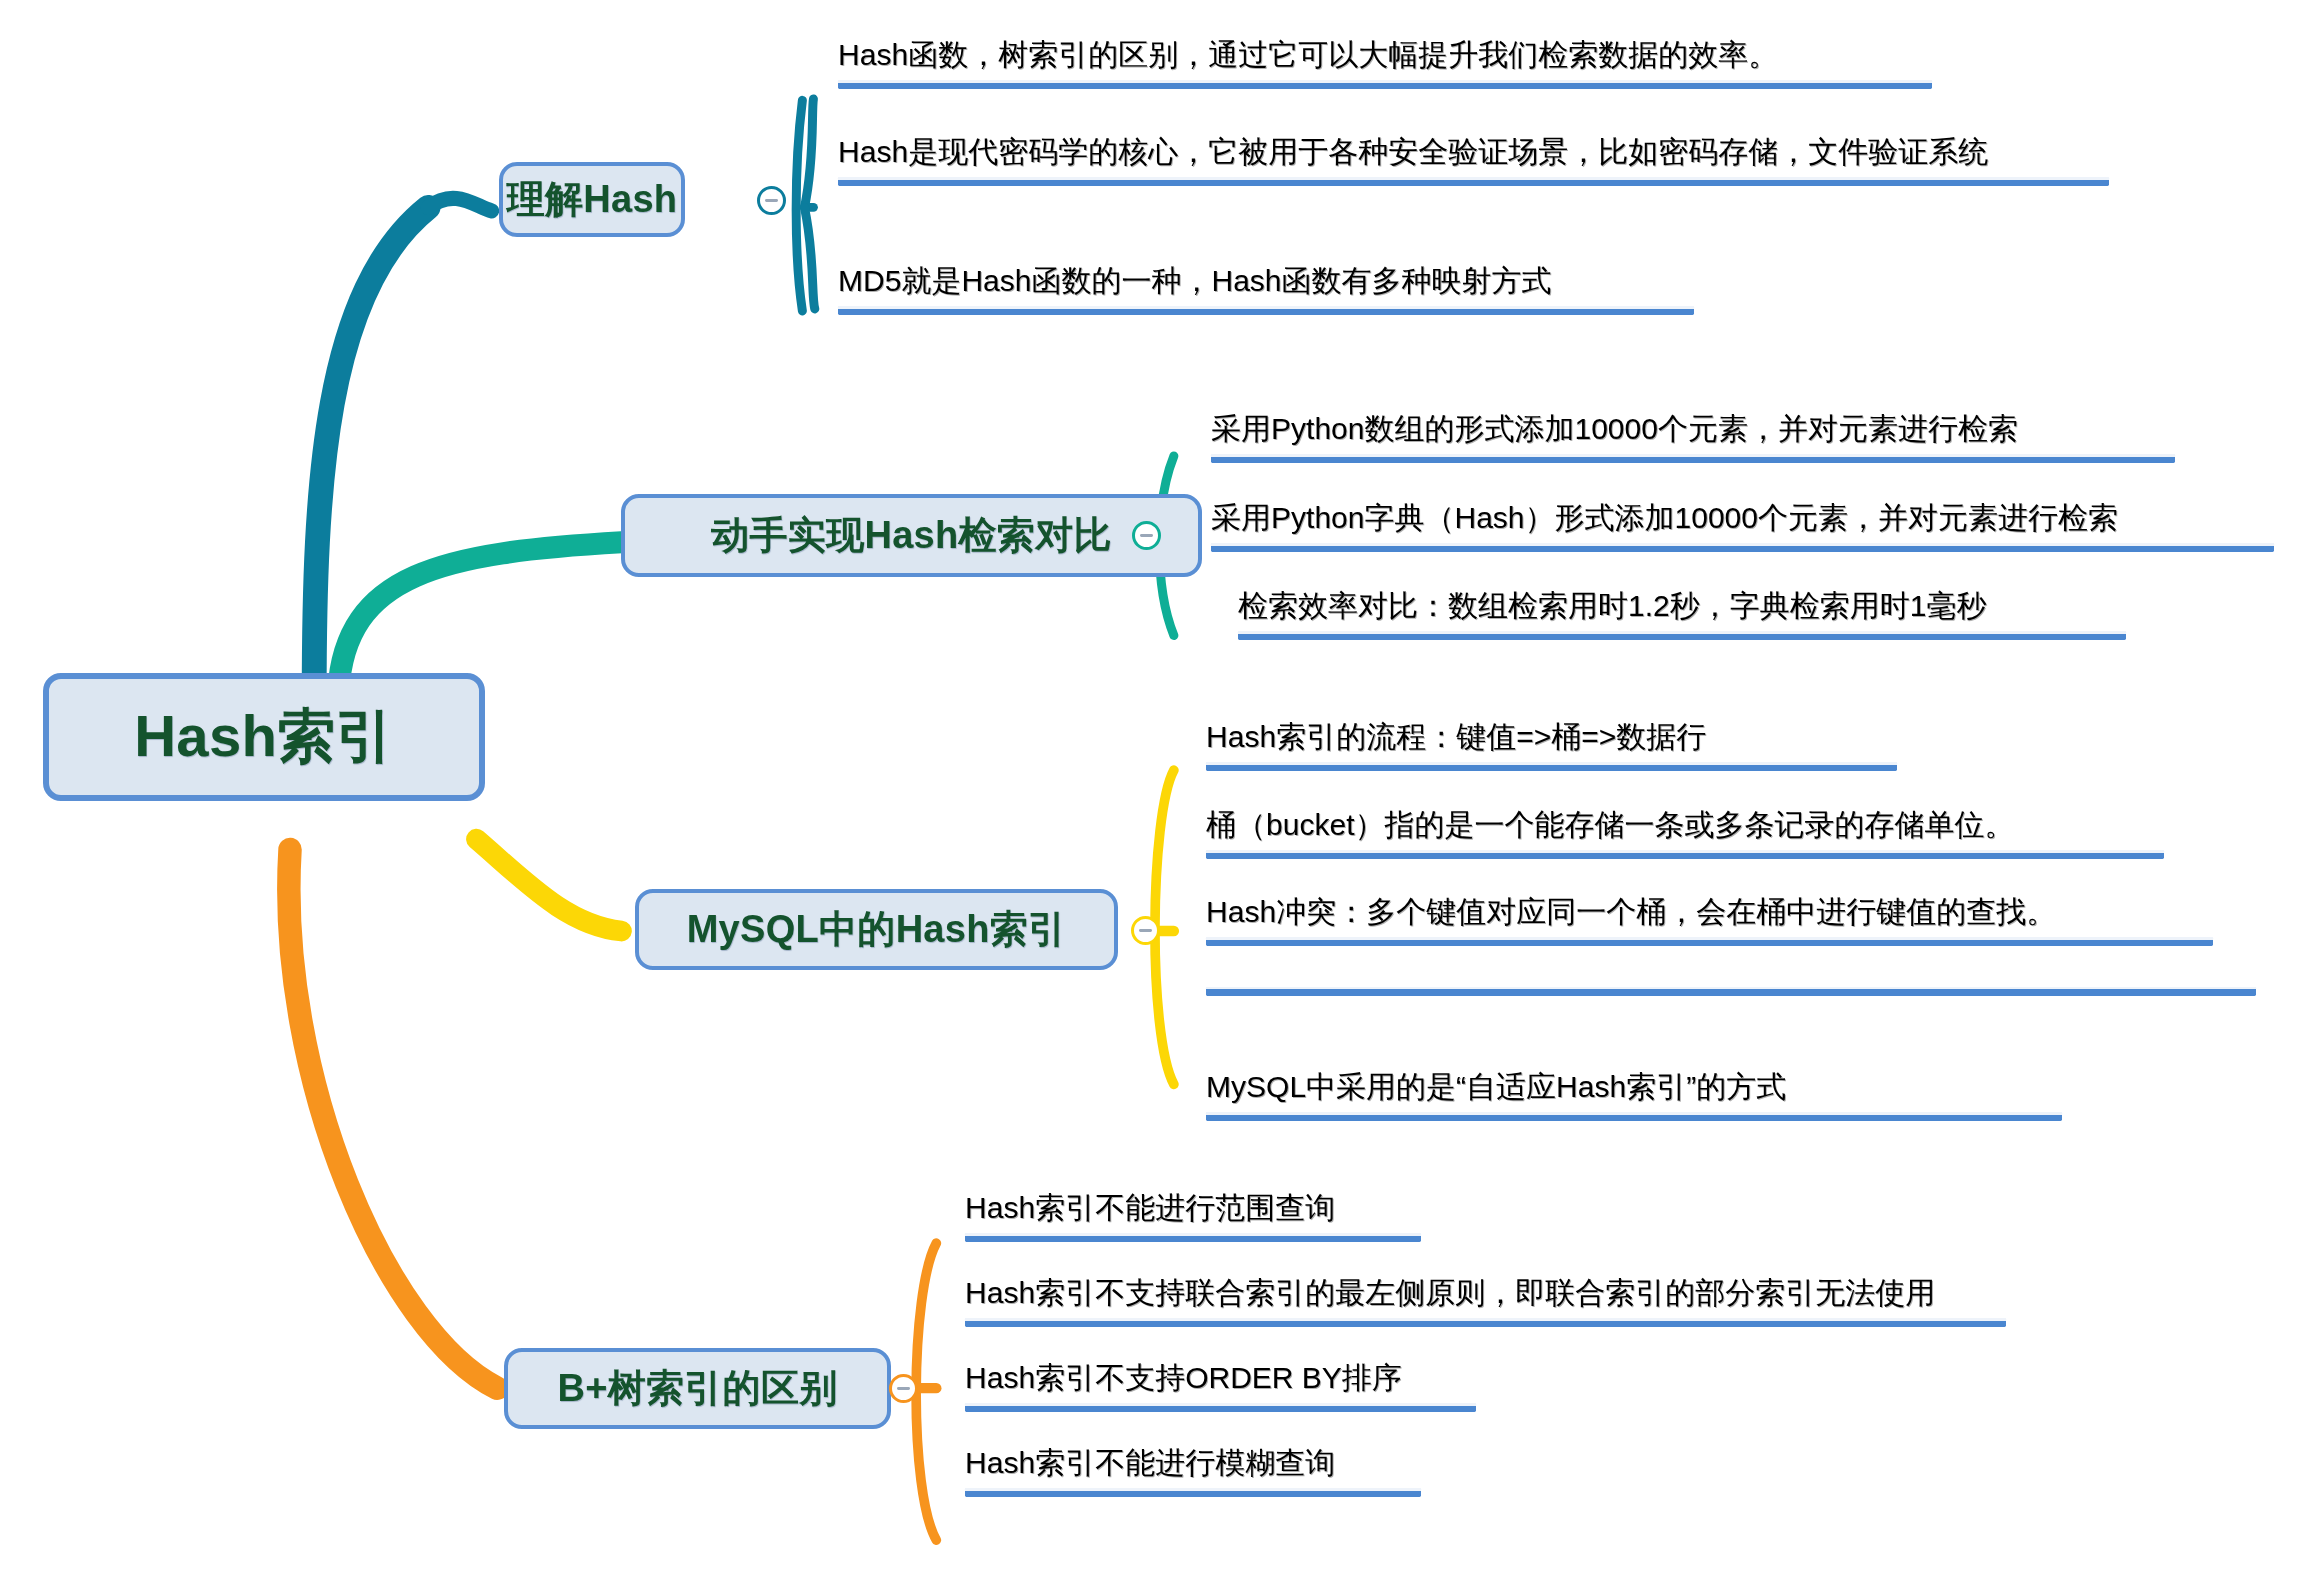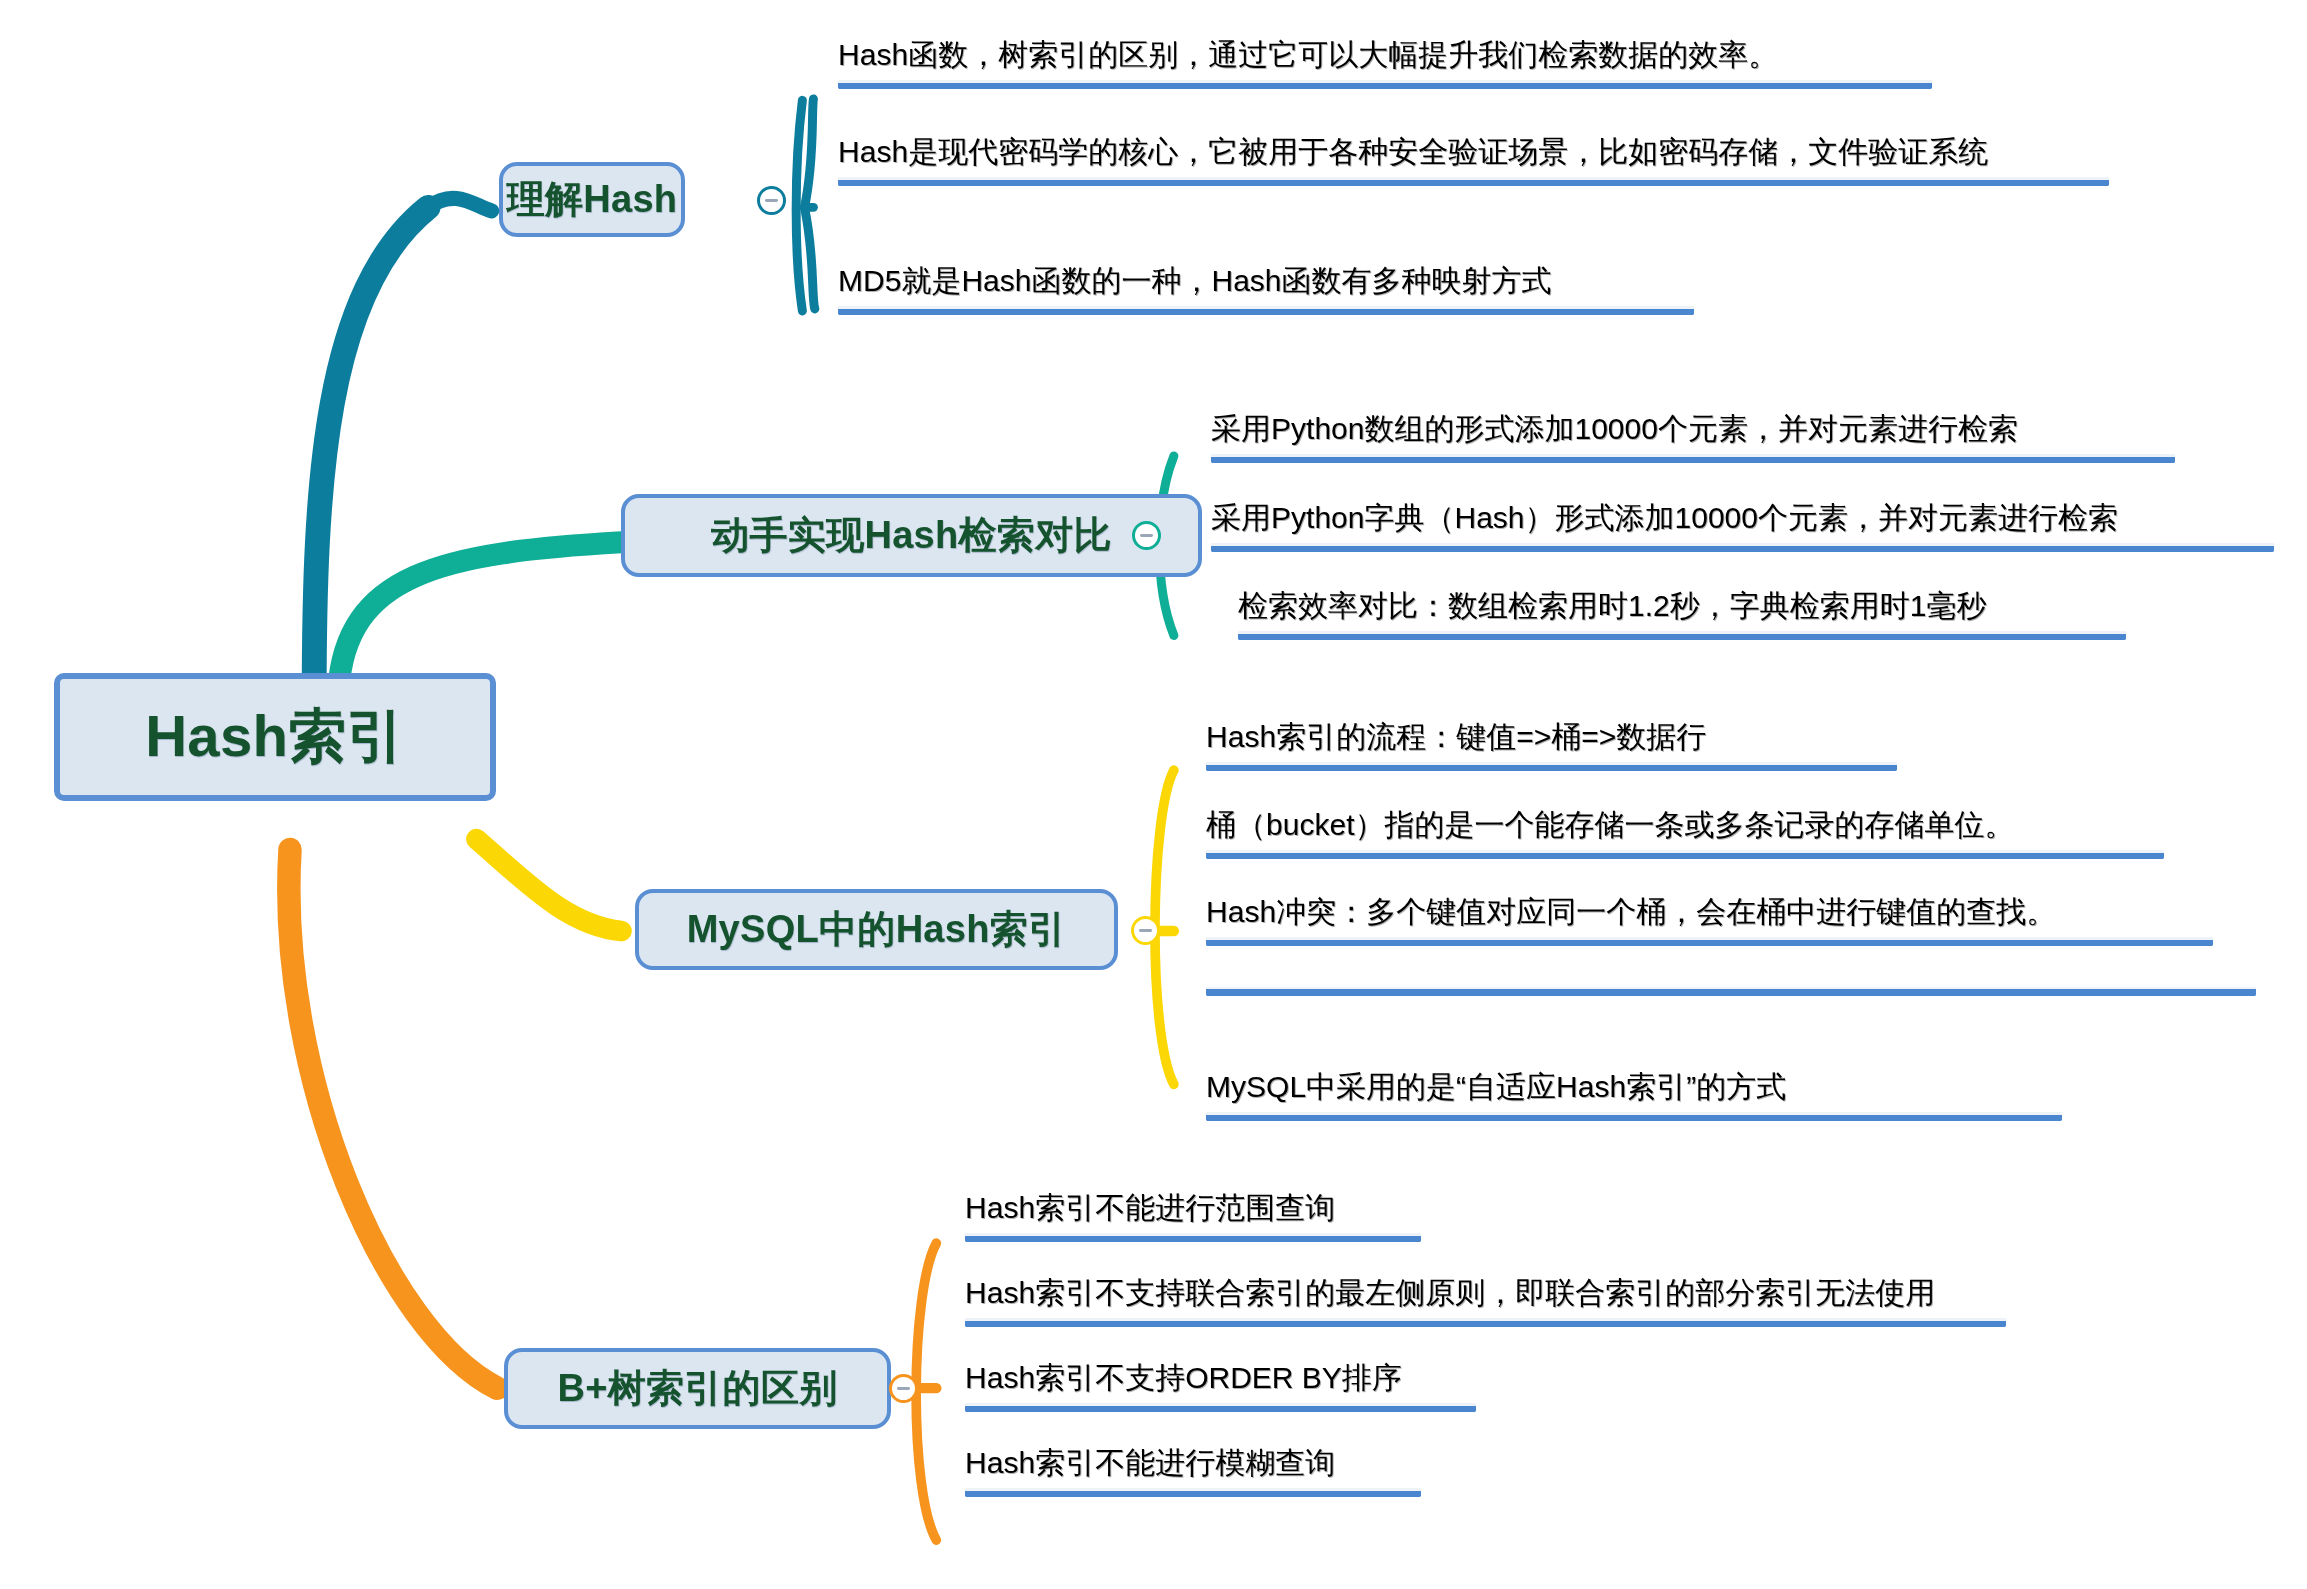--- a/index.html
+++ b/index.html
@@ -20,23 +20,22 @@
     border-radius:18px;
     display:flex; align-items:center; justify-content:center;
     color:#14532d;
     font-weight:bold;
     letter-spacing:0.3px;
     text-shadow:0.7px 0.7px 0.7px rgba(120,140,170,0.55);
     white-space:nowrap;
   }
   .node.root {
     border-width:6.2px;
-    border-radius:10px;
+    border-radius:18px;
     font-size:58px;
-    margin-left:11px;
   }
   .node.branch { font-size:38px; }
 
   
   .leaf {
     position:absolute;
     color:#000000;
     font-size:30px;
     line-height:1.28;
     font-weight:normal;

